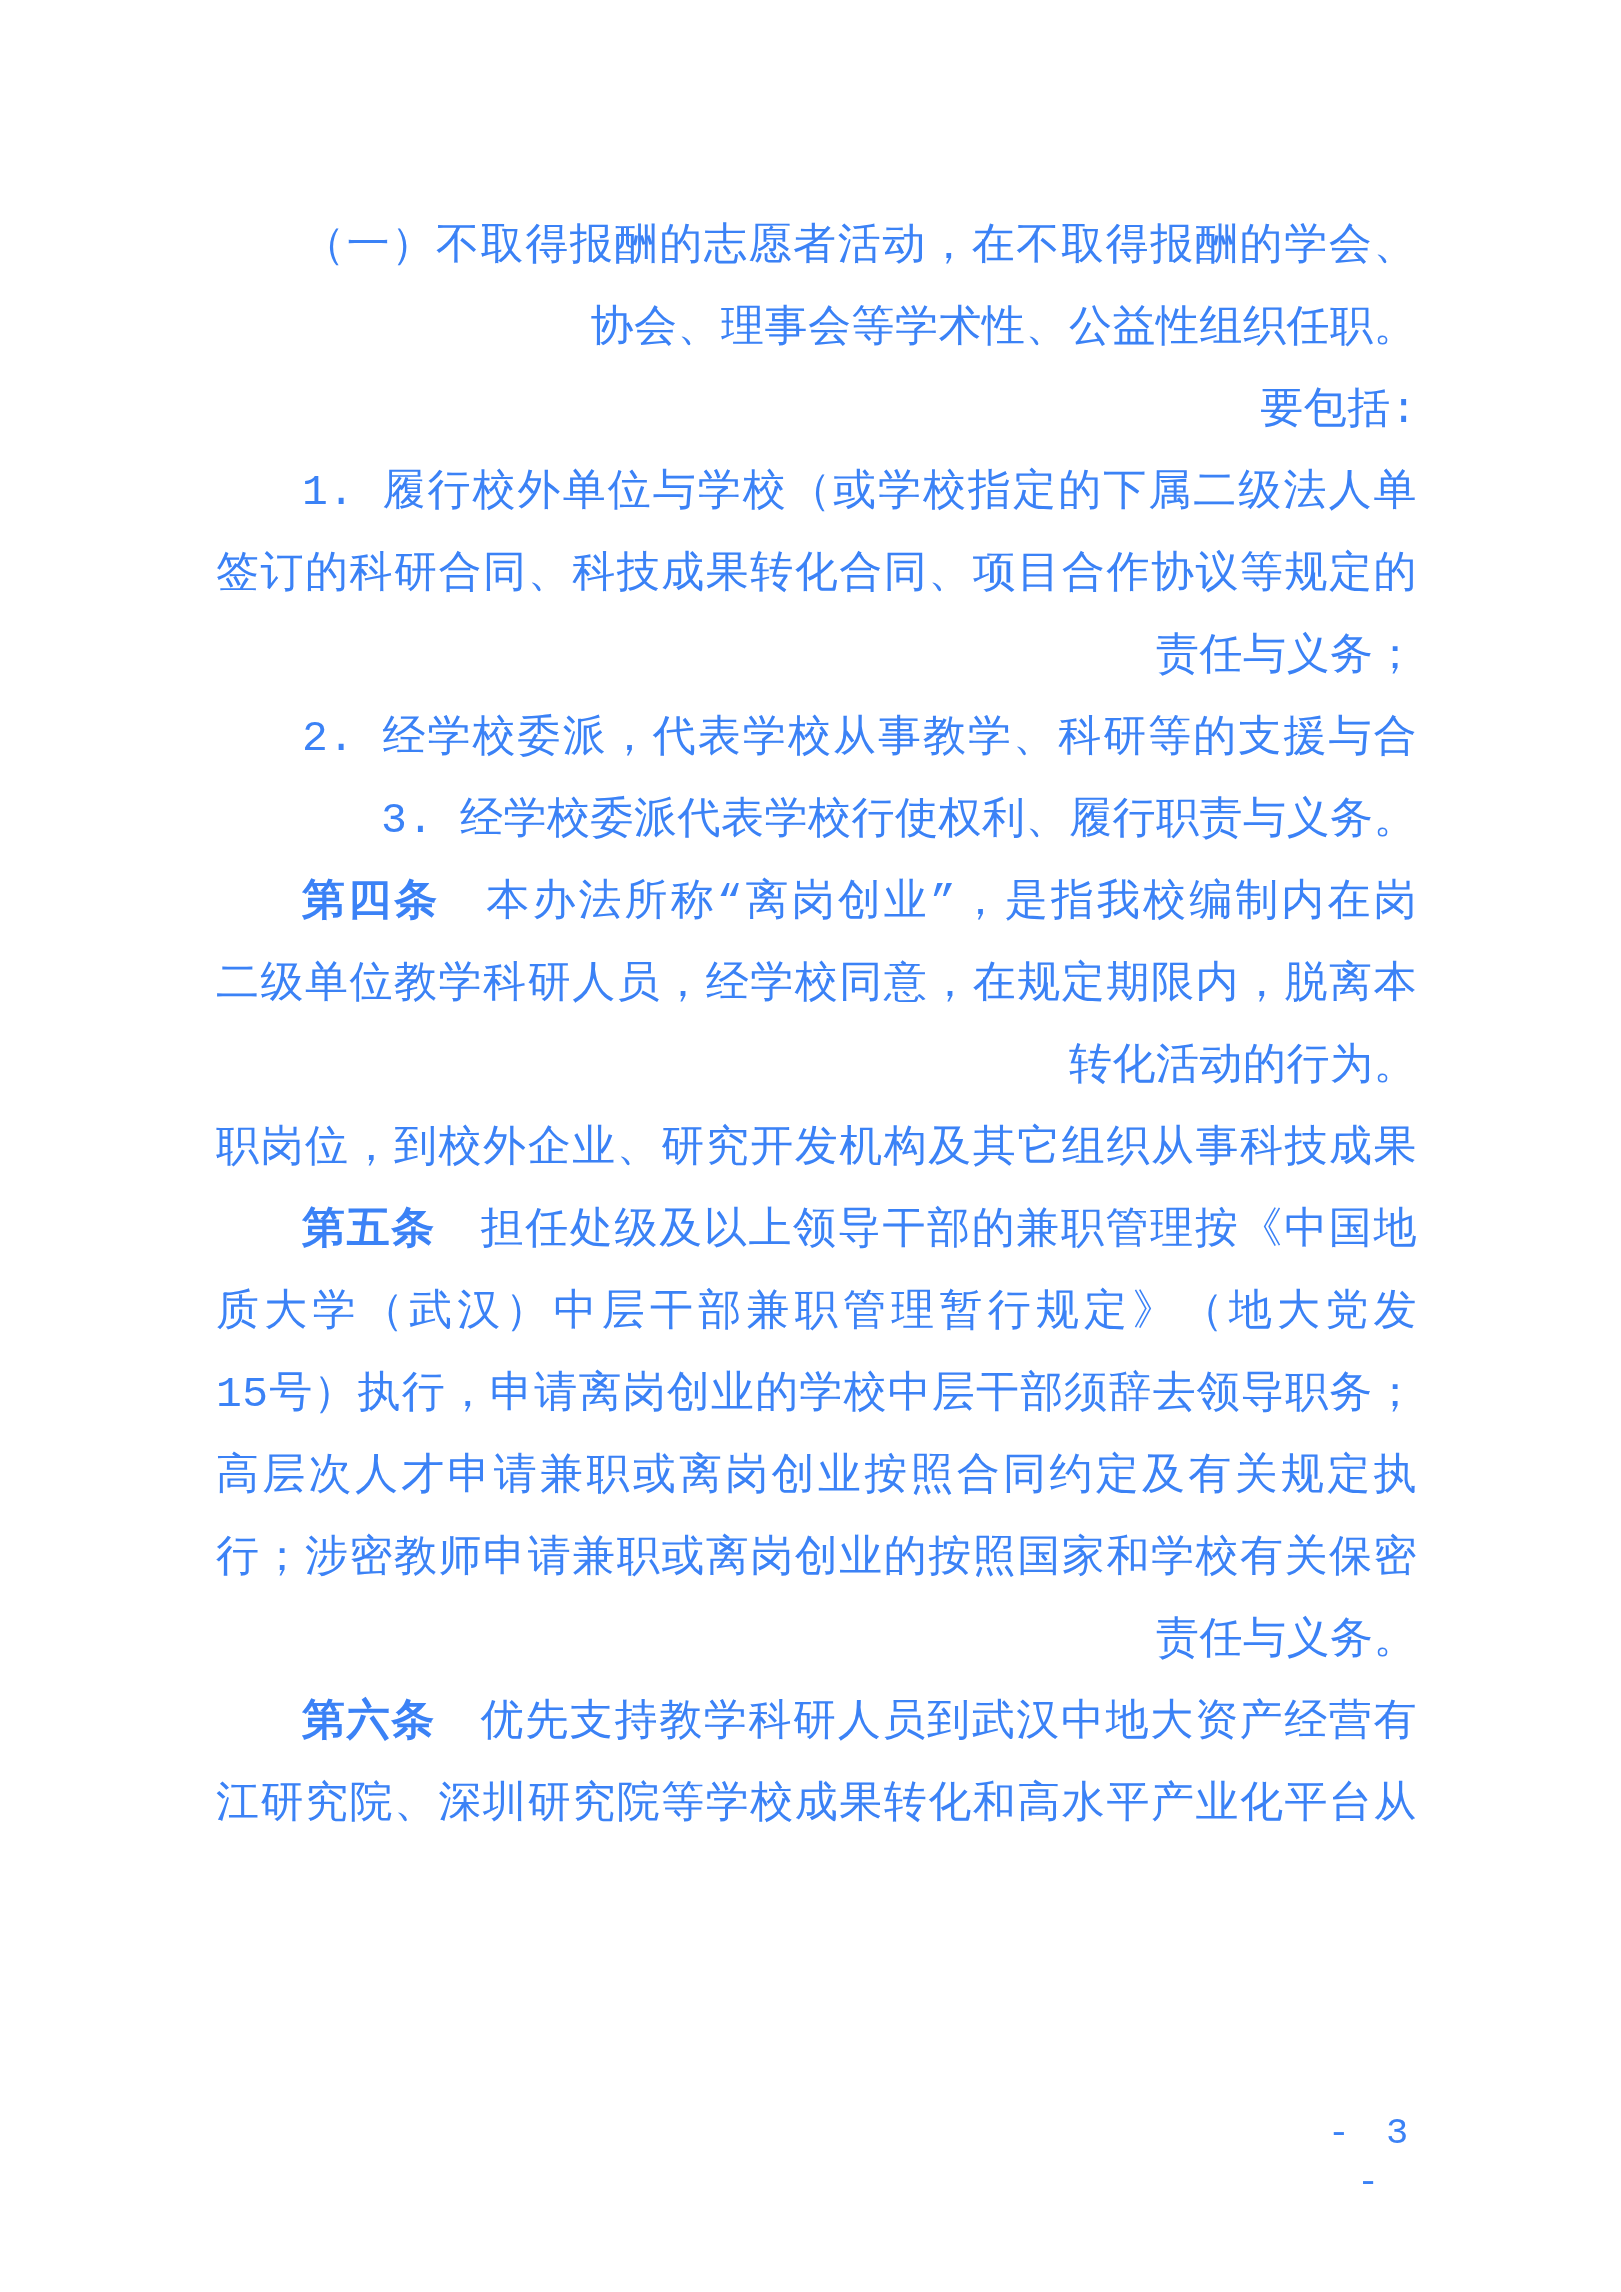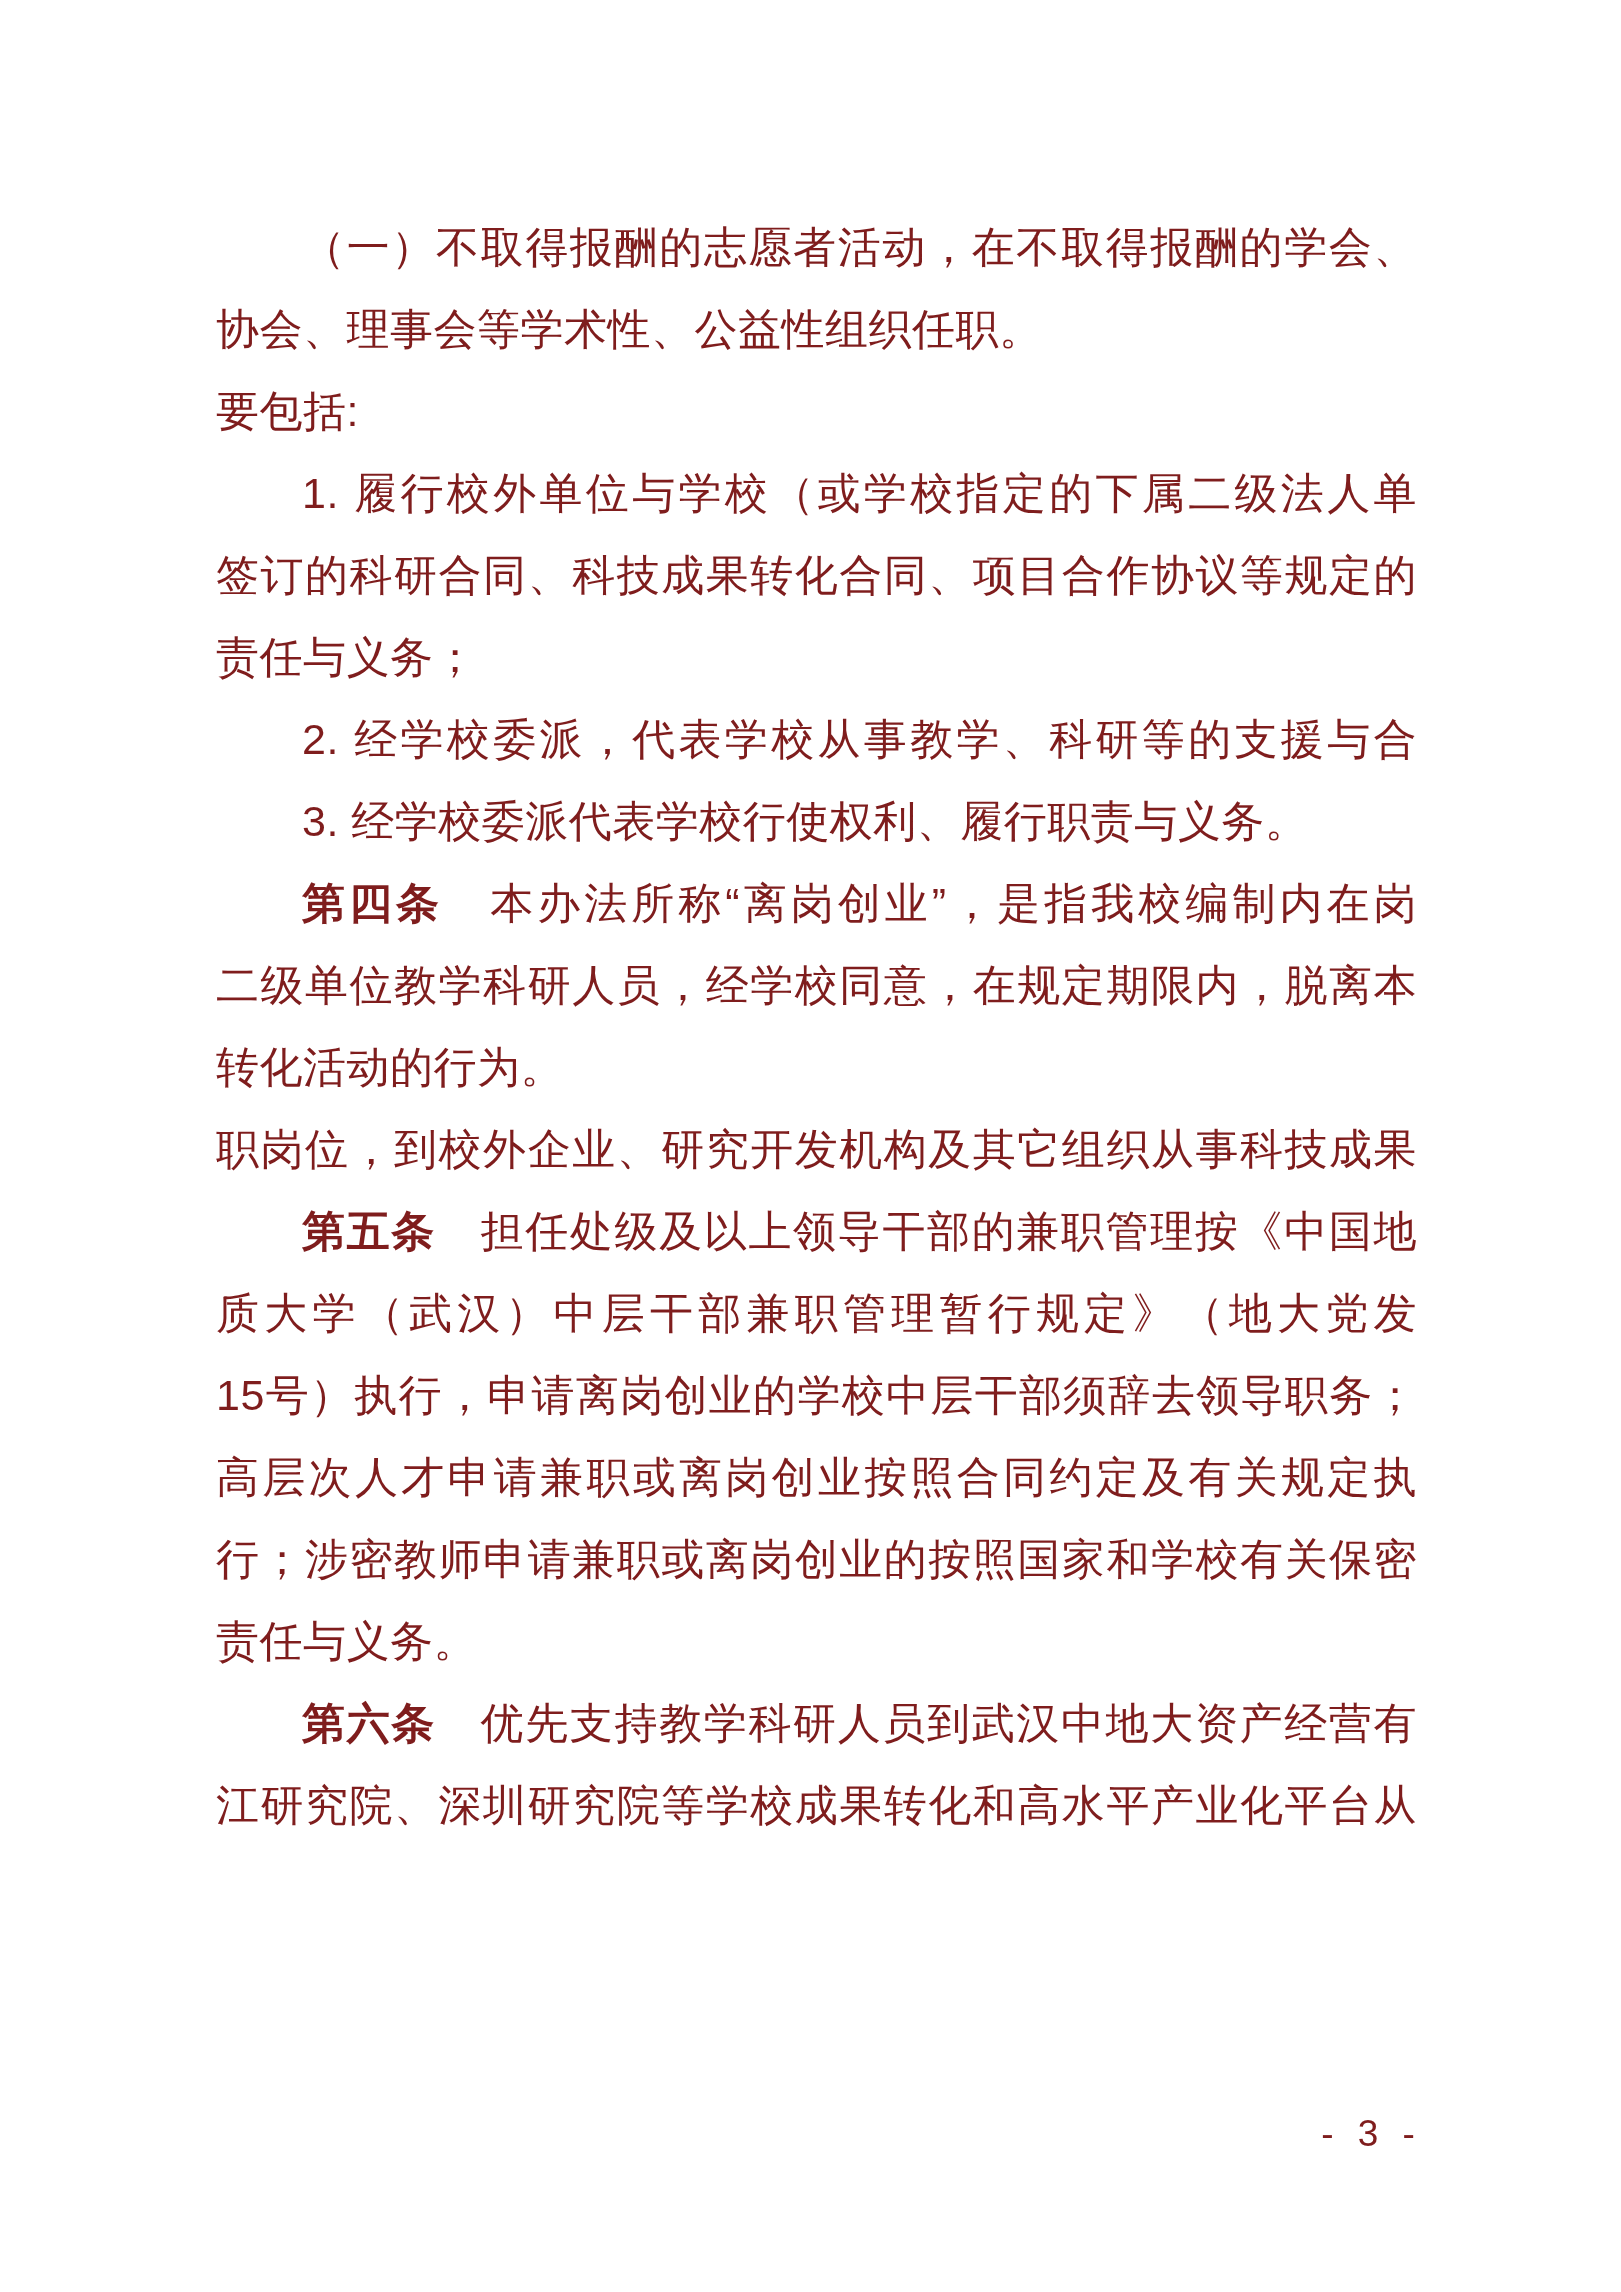--- a/index.html
+++ b/index.html
@@ -5,38 +5,38 @@
   html, body {
     margin: 0;
     padding: 0;
     background: #ffffff;
   }
   .page {
     position: relative;
     width: 1621px;
     height: 2293px;
     background: #ffffff;
-    color: #7f1d1d;
-    font-family: Liberation Sans, sans-serif;
+    color: #3b82f6;
+    font-family: Liberation Mono, monospace;
     overflow: hidden;
   }
   .textblock {
     position: absolute;
     left: 216px;
     top: 206px;
     width: 1201px;
   }
   .line {
     box-sizing: border-box;
     width: 1201px;
     height: 82px;
     line-height: 82px;
     font-size: 43px;
     overflow: hidden;
-    text-align: left;
+    text-align: right;
     letter-spacing: 0.5px;
   }
   .line.indent {
     padding-left: 86px;
   }
   .line.fill {
     text-align: justify;
     text-align-last: justify;
   }
   .b {

